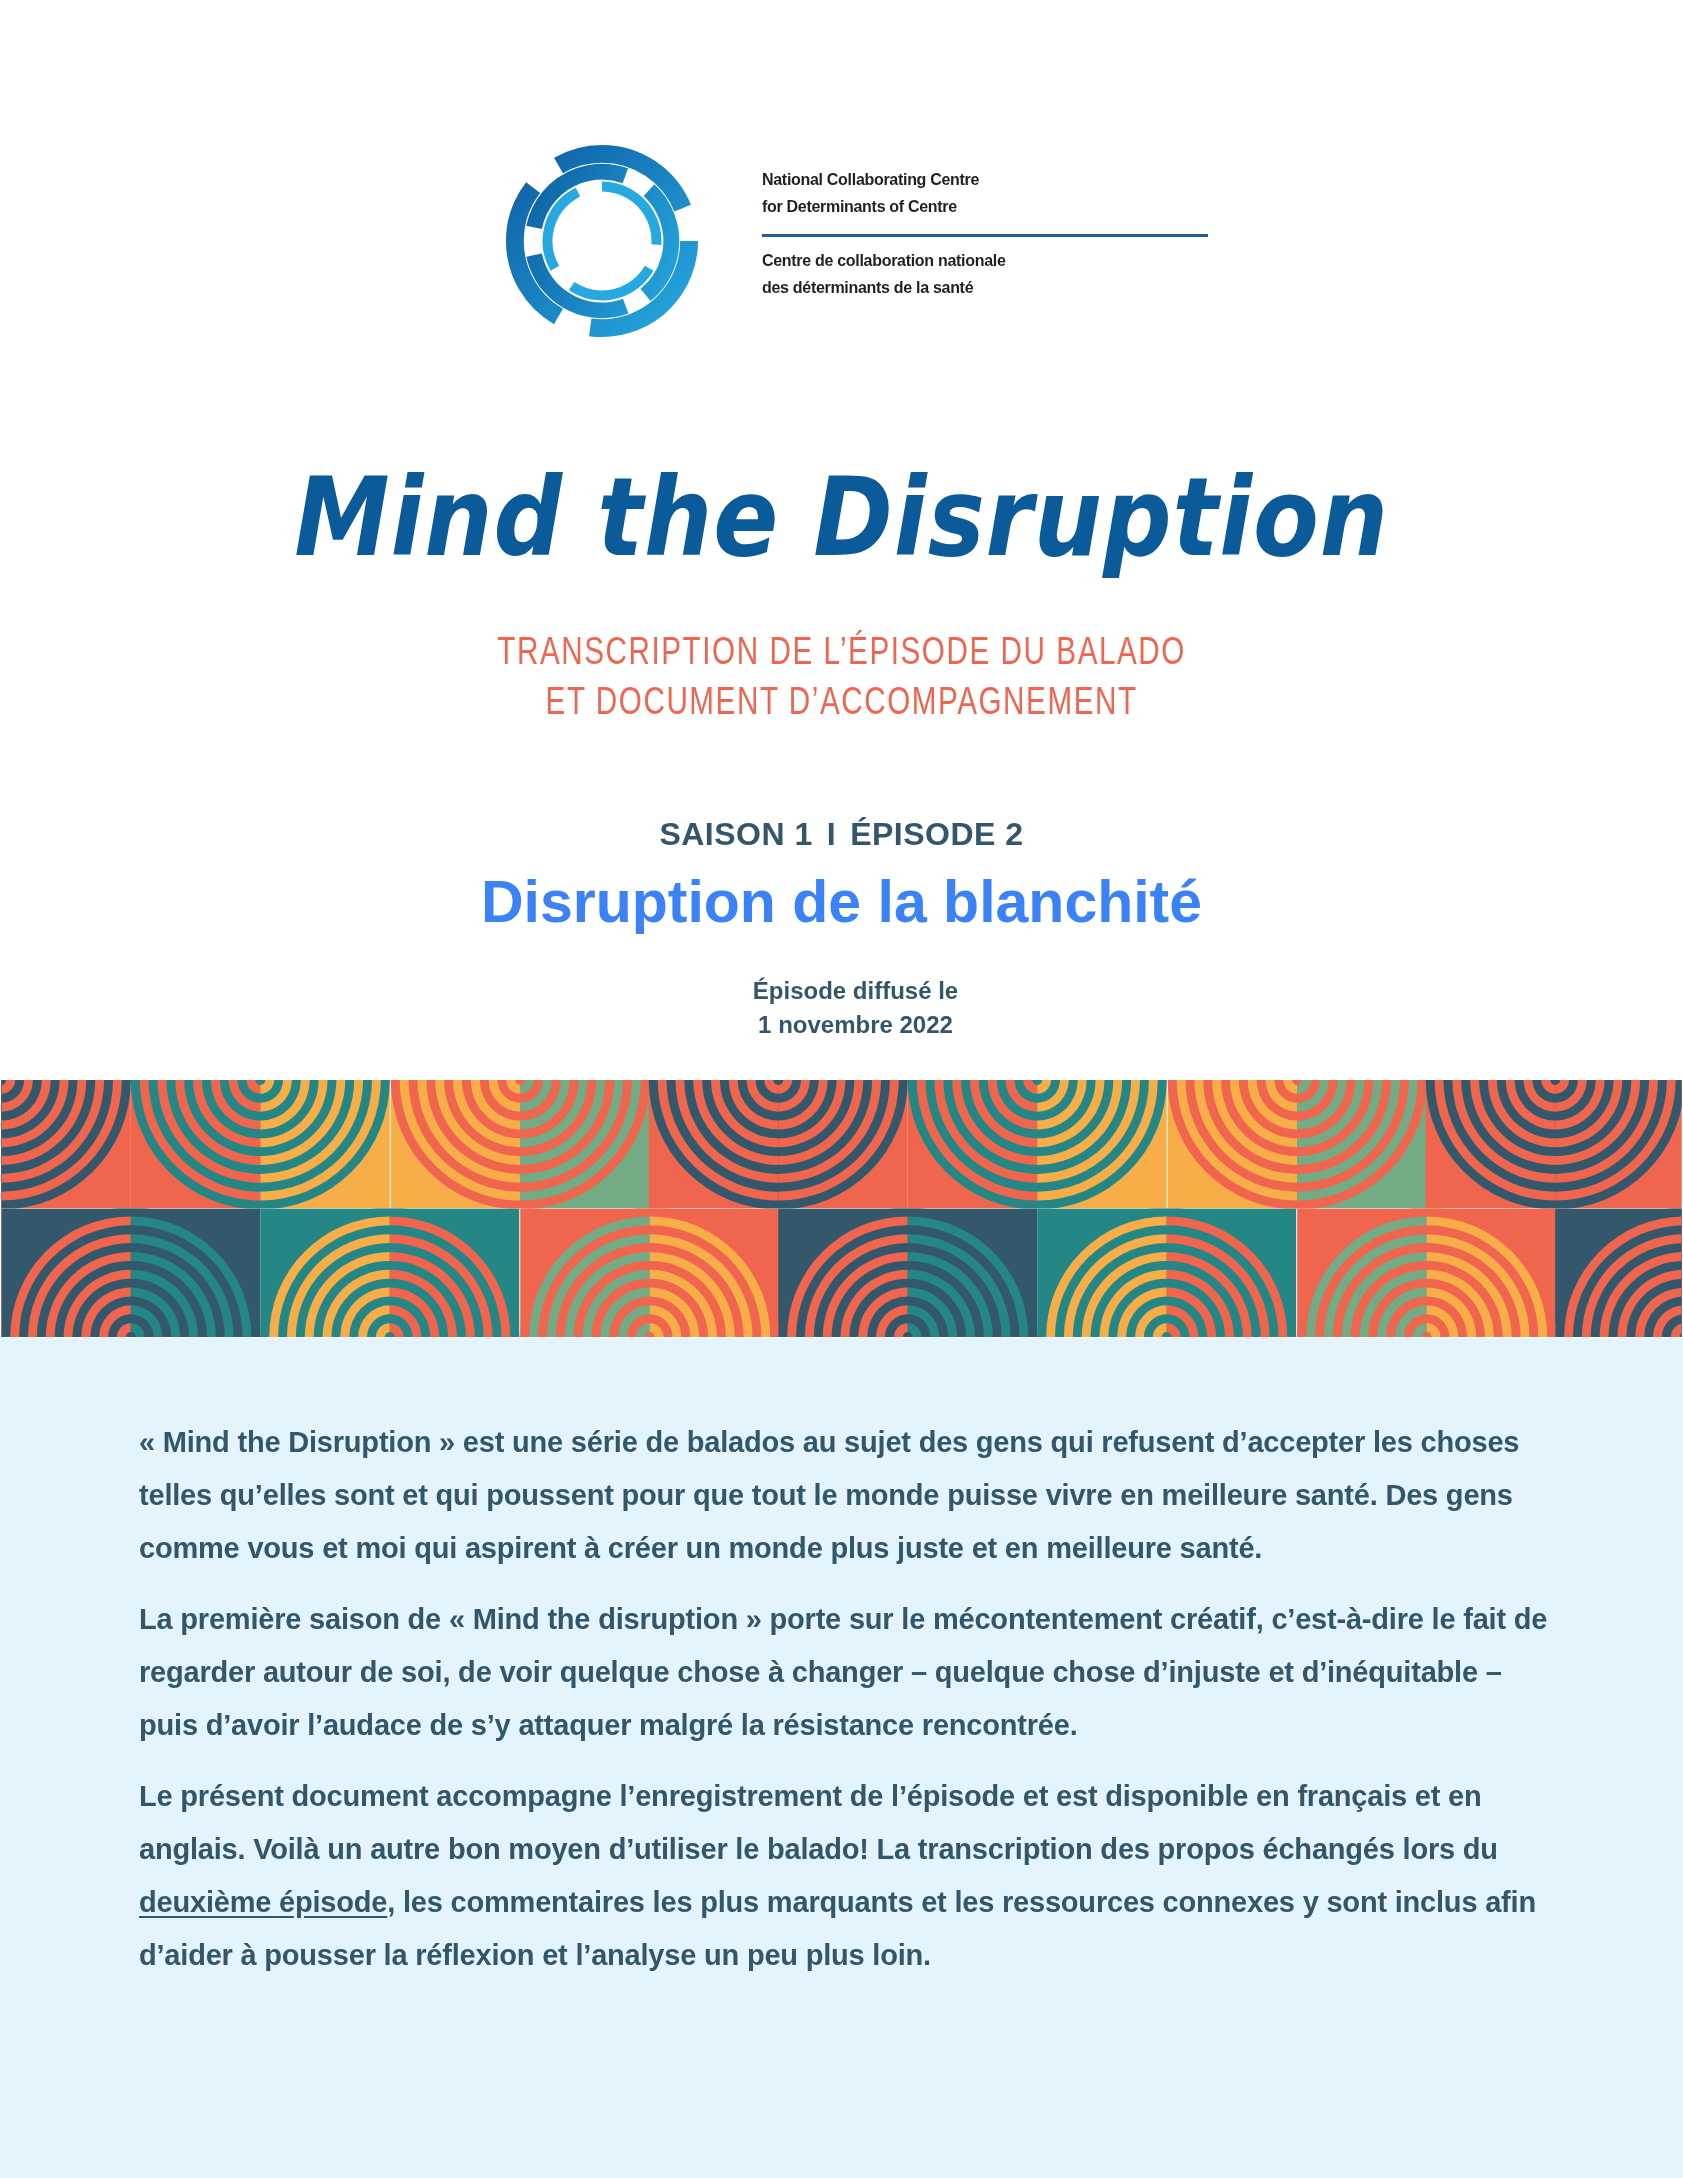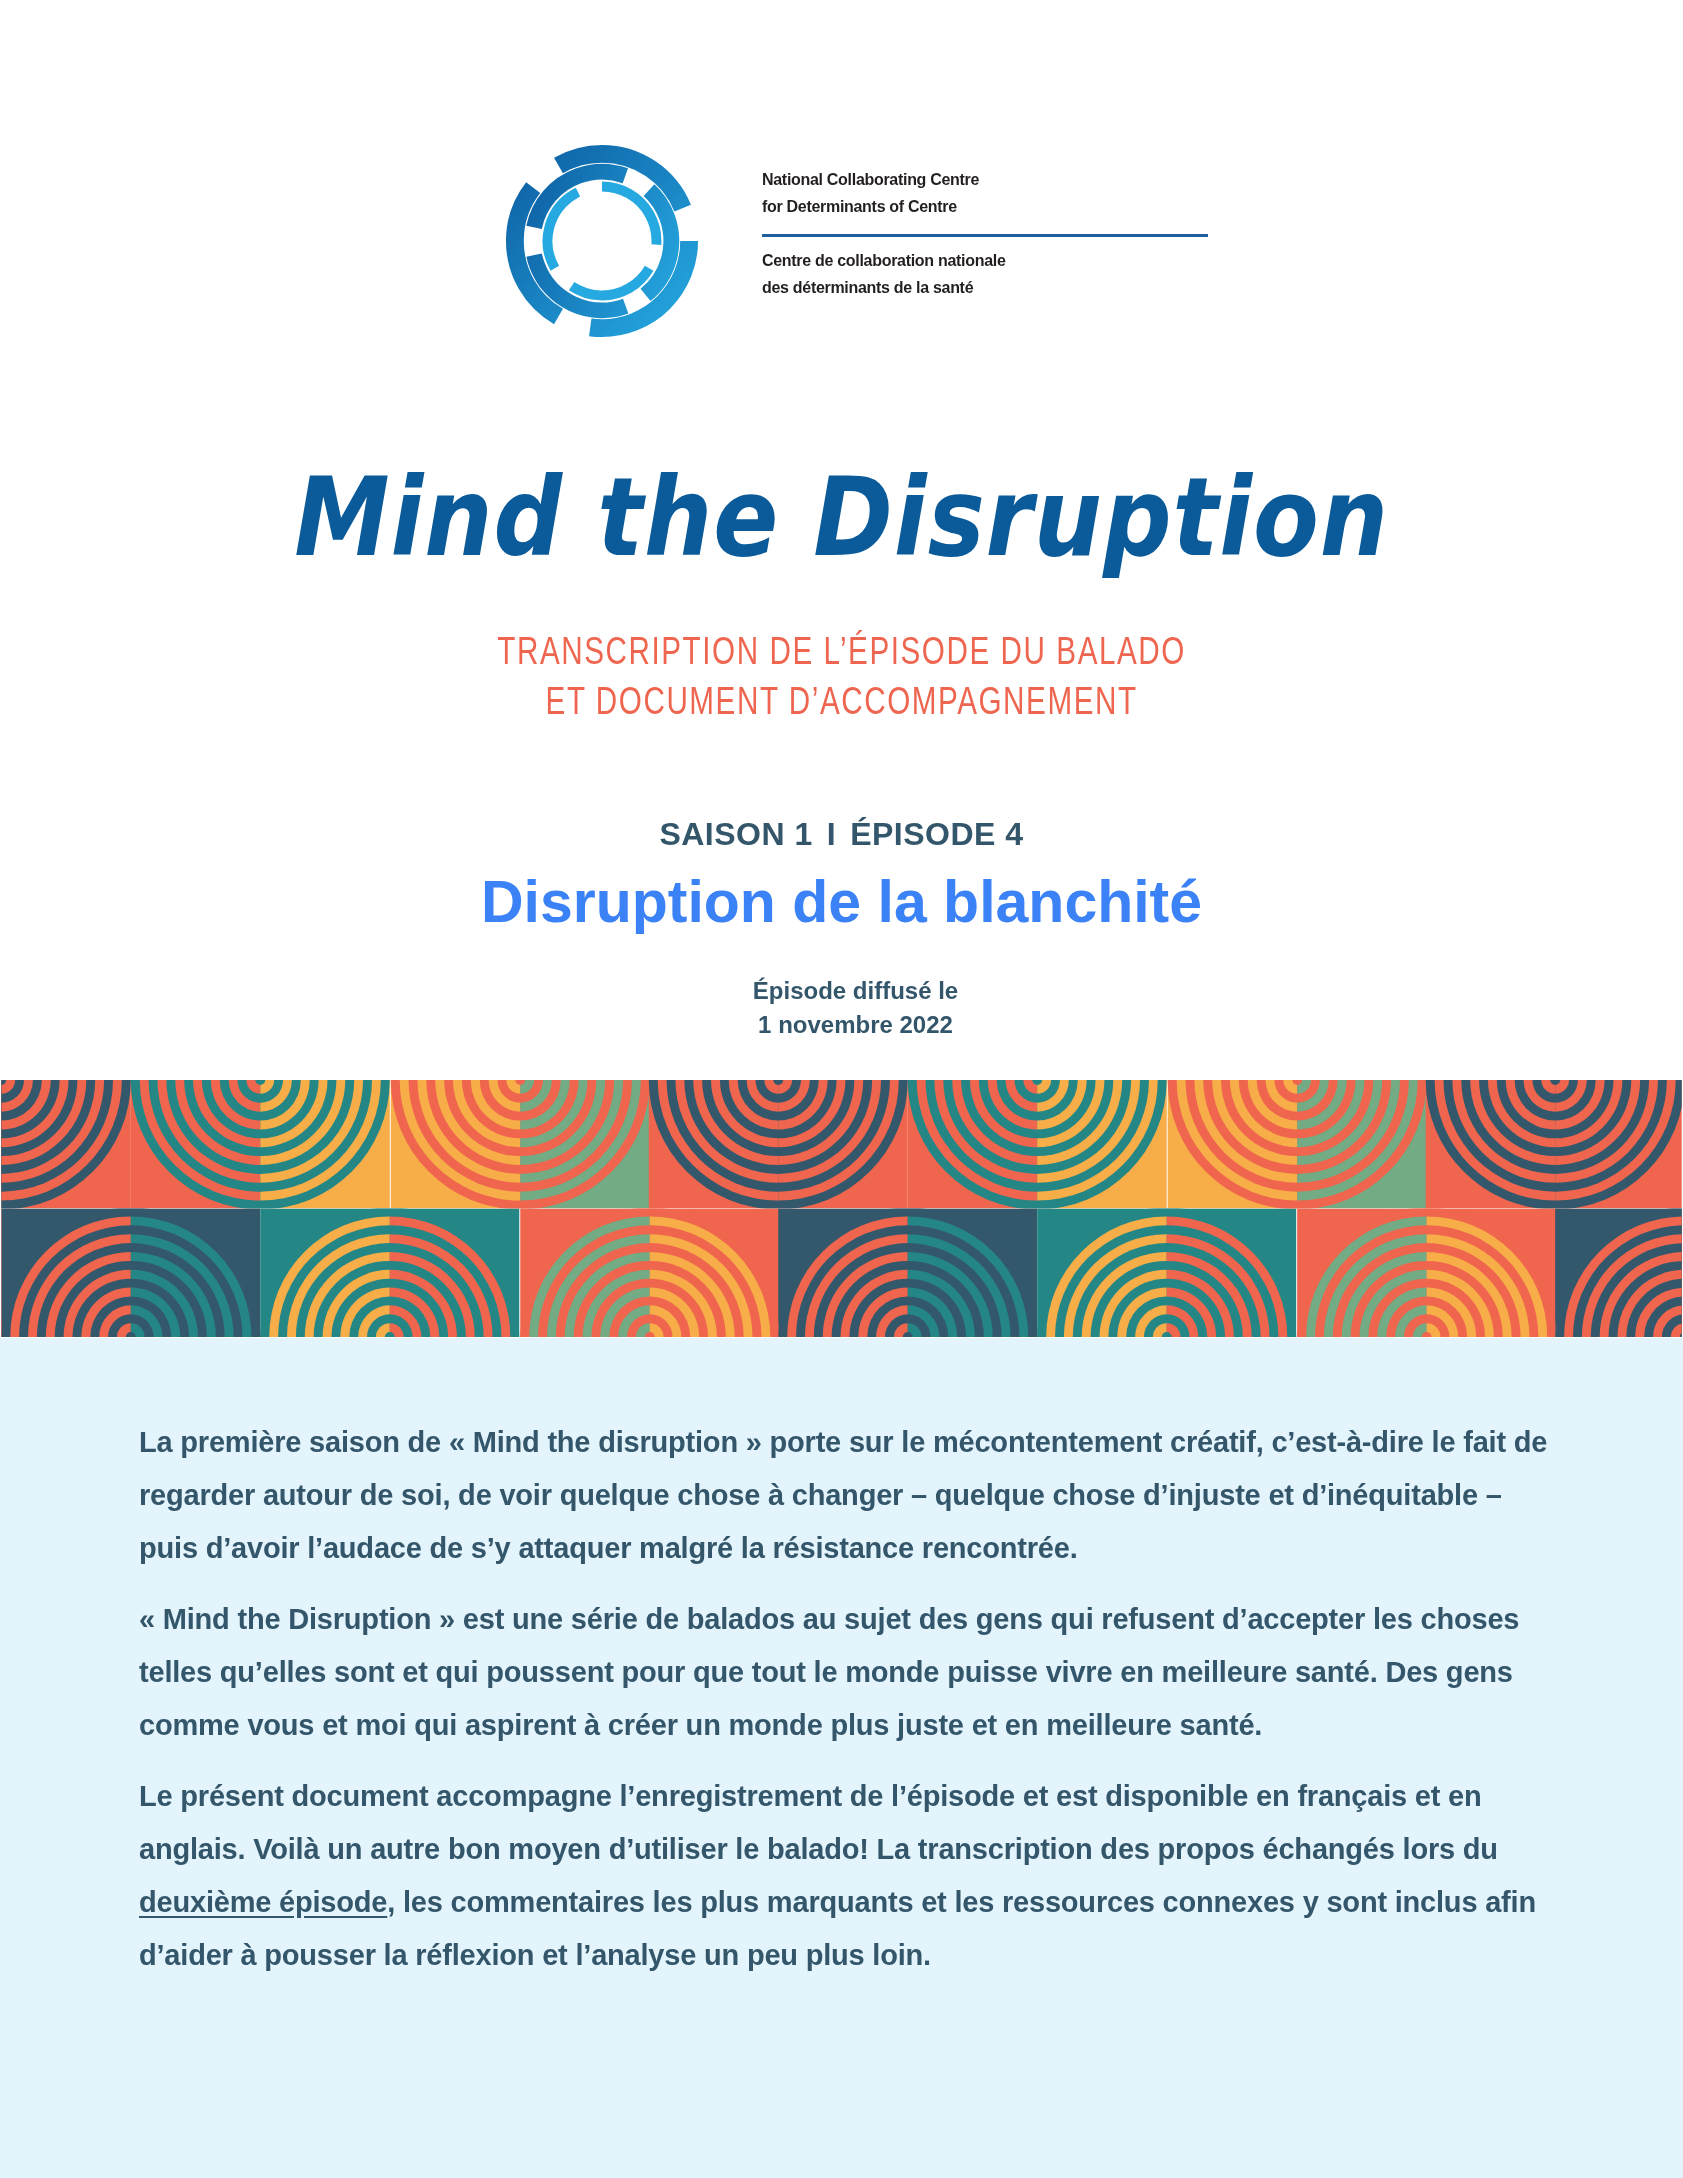--- a/index.html
+++ b/index.html
@@ -81,21 +81,21 @@
   </div>
 
   <h1 class="title">Mind the Disruption</h1>
 
   <div class="subtitle">
     <span>TRANSCRIPTION DE L’ÉPISODE DU BALADO</span>
     <span>ET DOCUMENT D’ACCOMPAGNEMENT</span>
   </div>
 
   <div class="season">
-    <span>SAISON 1</span><span class="sep">I</span><span>ÉPISODE 4</span>
+    <span>SAISON 1</span><span class="sep">I</span><span>ÉPISODE 2</span>
   </div>
 
   <h2 class="episode-title">Disruption de la blanchité</h2>
 
   <div class="aired">
     <span>Épisode diffusé le</span>
     <span>1 novembre 2022</span>
   </div>
 </div>
 
@@ -816,18 +816,18 @@
         <circle cx="3014" cy="260" r="23" fill="#ef654e"></circle>
         <path d="M3014,246 A14,14 0 0 0 3014,274 Z" fill="#72ab84"></path>
         <path d="M3014,246 A14,14 0 0 1 3014,274 Z" fill="#f7ad48"></path>
         <circle cx="3014" cy="260" r="5" fill="#ef654e"></circle>
       </g>
     </svg>
 </div>
 
 <section class="intro">
   <div class="intro-body">
+    <p>« Mind the Disruption » est une série de balados au sujet des gens qui refusent d’accepter les choses telles qu’elles sont et qui poussent pour que tout le monde puisse vivre en meilleure santé. Des gens comme vous et moi qui aspirent à créer un monde plus juste et en meilleure santé.</p>
     <p>La première saison de « Mind the disruption » porte sur le mécontentement créatif, c’est-à-dire le fait de regarder autour de soi, de voir quelque chose à changer – quelque chose d’injuste et d’inéquitable – puis d’avoir l’audace de s’y attaquer malgré la résistance rencontrée.</p>
-    <p>« Mind the Disruption » est une série de balados au sujet des gens qui refusent d’accepter les choses telles qu’elles sont et qui poussent pour que tout le monde puisse vivre en meilleure santé. Des gens comme vous et moi qui aspirent à créer un monde plus juste et en meilleure santé.</p>
     <p><span>Le présent document accompagne l’enregistrement de l’épisode et est disponible en français et en anglais. Voilà un autre bon moyen d’utiliser le balado! La transcription des propos échangés lors du </span><a href="#">deuxième épisode</a><span>, les commentaires les plus marquants et les ressources connexes y sont inclus afin d’aider à pousser la réflexion et l’analyse un peu plus loin.</span></p>
   </div>
 </section>
 
 
 </body></html>

